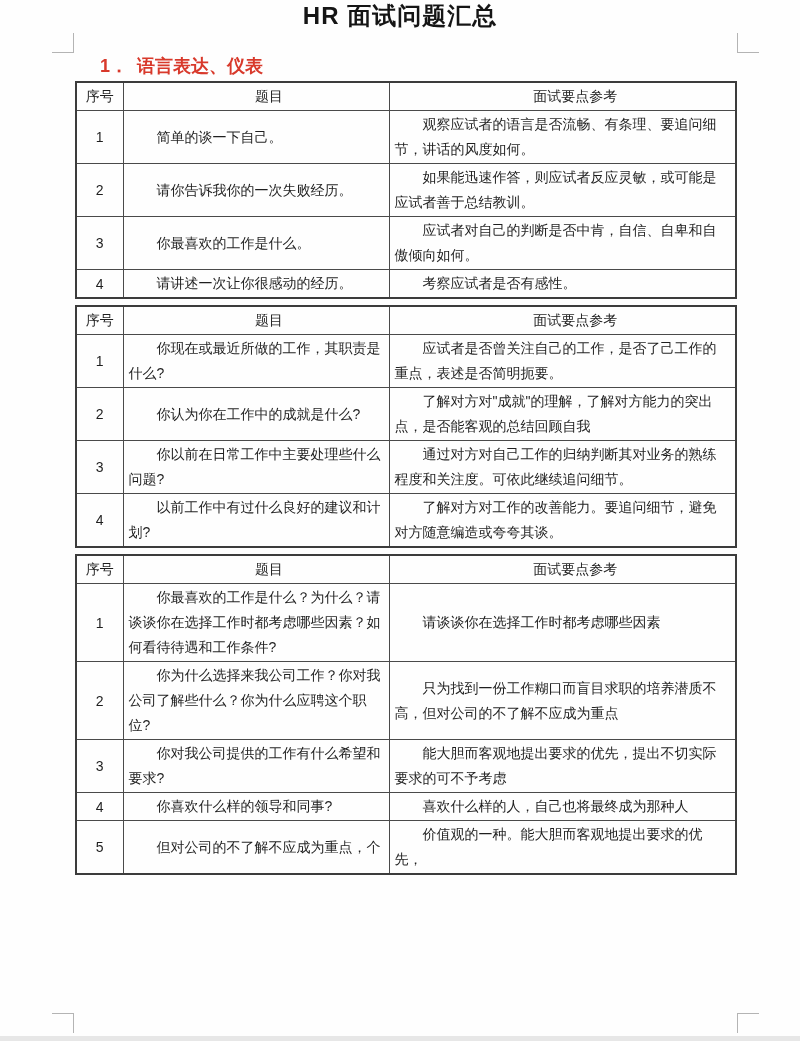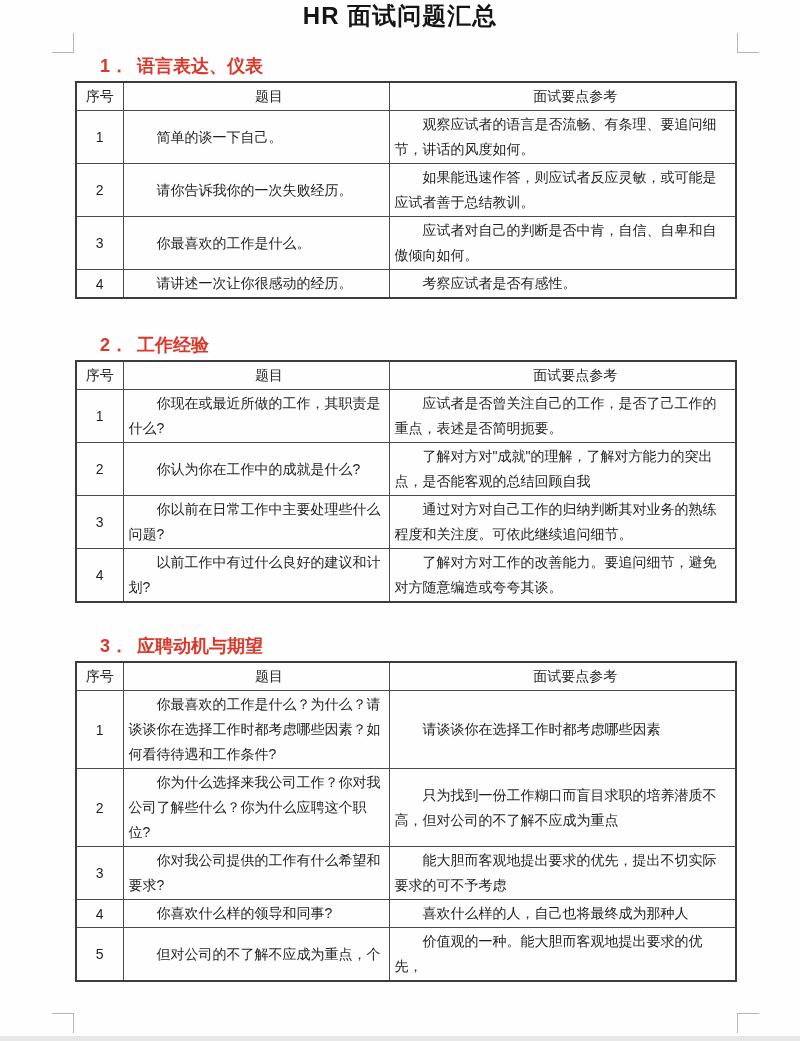--- a/index.html
+++ b/index.html
@@ -156,23 +156,20 @@
           <td class="q">
             <p>请讲述一次让你很感动的经历。</p>
           </td>
           <td class="ref">
             <p>考察应试者是否有感性。</p>
           </td>
         </tr>
       </tbody>
   </table>
 
-  <div class="section-heading mt-h2">
-    <span class="sec-num">2．</span><span>工作经验</span>
-  </div>
   <table class="qtable">
     <colgroup>
         <col class="c-no">
         <col class="c-q">
         <col class="c-ref">
       </colgroup>
     <thead>
       <tr>
         <th class="h-no">序号</th>
         <th class="h-q">题目</th>
@@ -216,23 +213,20 @@
           <td class="q">
             <p>以前工作中有过什么良好的建议和计划?</p>
           </td>
           <td class="ref">
             <p>了解对方对工作的改善能力。要追问细节，避免对方随意编造或夸夸其谈。</p>
           </td>
         </tr>
       </tbody>
   </table>
 
-  <div class="section-heading mt-h3">
-    <span class="sec-num">3．</span><span>应聘动机与期望</span>
-  </div>
   <table class="qtable">
     <colgroup>
         <col class="c-no">
         <col class="c-q">
         <col class="c-ref">
       </colgroup>
     <thead>
       <tr>
         <th class="h-no">序号</th>
         <th class="h-q">题目</th>

